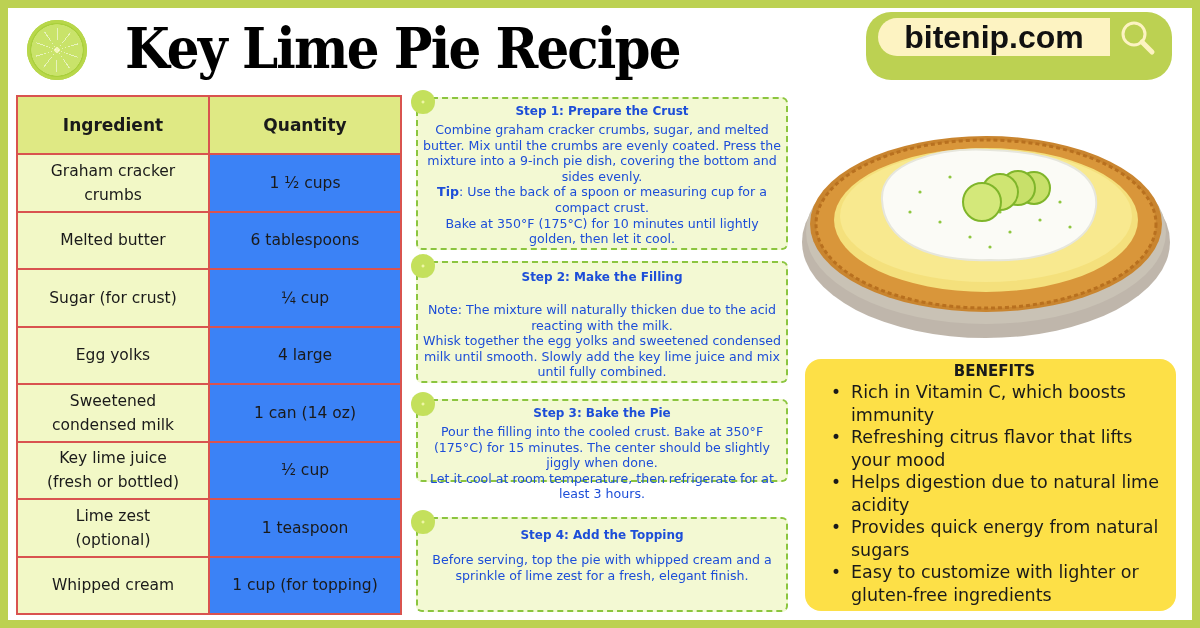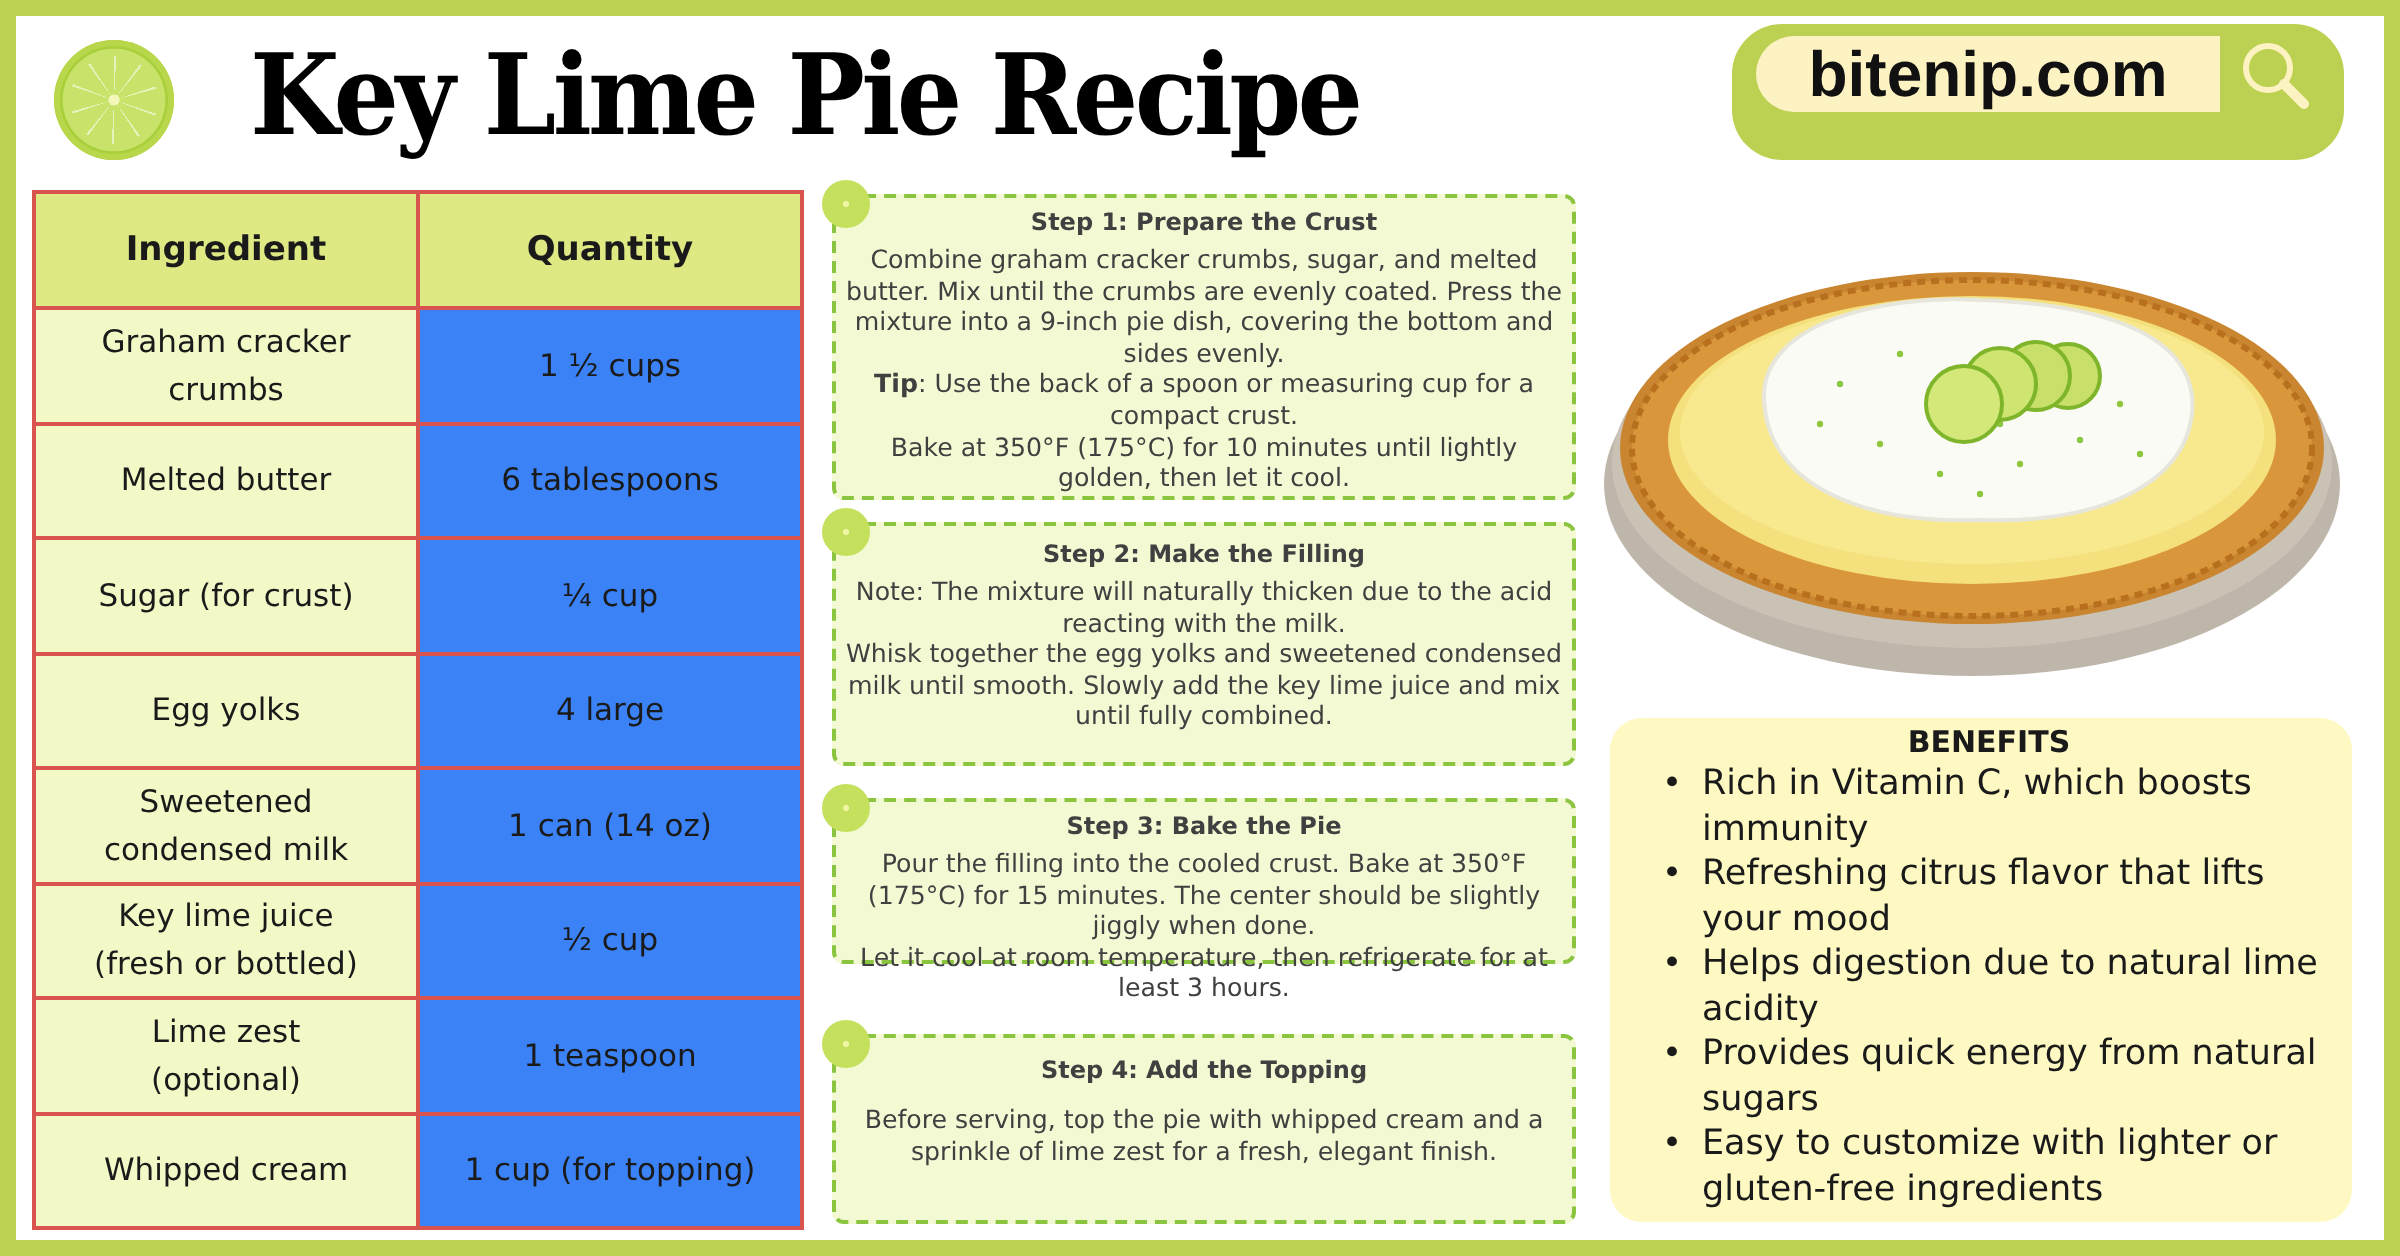--- a/index.html
+++ b/index.html
@@ -54,39 +54,39 @@
   }
   .ing-table th { background: #dfe984; font-weight: bold; font-size: 17px; height: 58px; }
   .ing-table td.ing { background: #f2f8c6; width: 192px; }
   .ing-table td.qty { background: #3b82f6; }
   .ing-table tbody tr { height: 57.5px; }
 
   
   .step {
     position: absolute; left: 416px; width: 372px;
     background: #f3f9d3; border: 2px dashed #8bc53f; border-radius: 6px;
-    text-align: center; color: #404040;
+    text-align: center; color: #1d4ed8;
     font-family: "DejaVu Sans", sans-serif;
     padding: 4px 4px;
   }
   .step-title { font-weight: bold; font-size: 12px; line-height: 17px; margin-bottom: 2px; }
   .step-body { font-size: 12.6px; line-height: 15.6px; }
   .step-body b { font-weight: bold; }
   .step-lime {
     position: absolute; left: -7px; top: -9px; width: 24px; height: 24px; border-radius: 50%;
     background: radial-gradient(circle, #eef6a6 0 8%, #c4e05c 10% 70%, #a6cc3a 72% 100%);
   }
 
   
   .pie-wrap { position: absolute; left: 800px; top: 92px; width: 372px; height: 262px; }
 
   
   .benefits {
     position: absolute; left: 805px; top: 359px; width: 371px; height: 252px;
-    background: #fef9c3; border-radius: 16px; padding: 2px 10px 0 18px;
+    background: #fde047; border-radius: 16px; padding: 2px 10px 0 18px;
     font-family: "DejaVu Sans", sans-serif; color: #1a1a1a;
   }
   .benefits-title { text-align: center; font-weight: bold; font-size: 15px; line-height: 20px; margin-bottom: 0; }
   .benefits ul { list-style: none; }
   .benefits li {
     position: relative; padding-left: 28px; font-size: 17.5px; line-height: 22.5px;
   }
   .benefits li::before {
     content: "•"; position: absolute; left: 8px; top: 0; font-size: 17px;
   }
@@ -155,21 +155,21 @@
   <div class="step-title">Step 1: Prepare the Crust</div>
   <div class="step-body">
     <div>Combine graham cracker crumbs, sugar, and melted butter. Mix until the crumbs are evenly coated. Press the mixture into a 9-inch pie dish, covering the bottom and sides evenly.</div>
     <div><b>Tip</b><span>: Use the back of a spoon or measuring cup for a compact crust.</span></div>
     <div>Bake at 350°F (175°C) for 10 minutes until lightly golden, then let it cool.</div>
   </div>
 </div>
 
 <div class="step" style="top:261px; height:122px; padding-top:6px;">
   <div class="step-lime"></div>
-  <div class="step-title" style="margin-bottom:2px;">Step 2: Make the Filling</div>
+  <div class="step-title" style="margin-bottom:16px;">Step 2: Make the Filling</div>
   <div class="step-body">
     <div>Note: The mixture will naturally thicken due to the acid reacting with the milk.</div>
     <div>Whisk together the egg yolks and sweetened condensed milk until smooth. Slowly add the key lime juice and mix until fully combined.</div>
   </div>
 </div>
 
 <div class="step" style="top:399px; height:83px;">
   <div class="step-lime"></div>
   <div class="step-title">Step 3: Bake the Pie</div>
   <div class="step-body">

